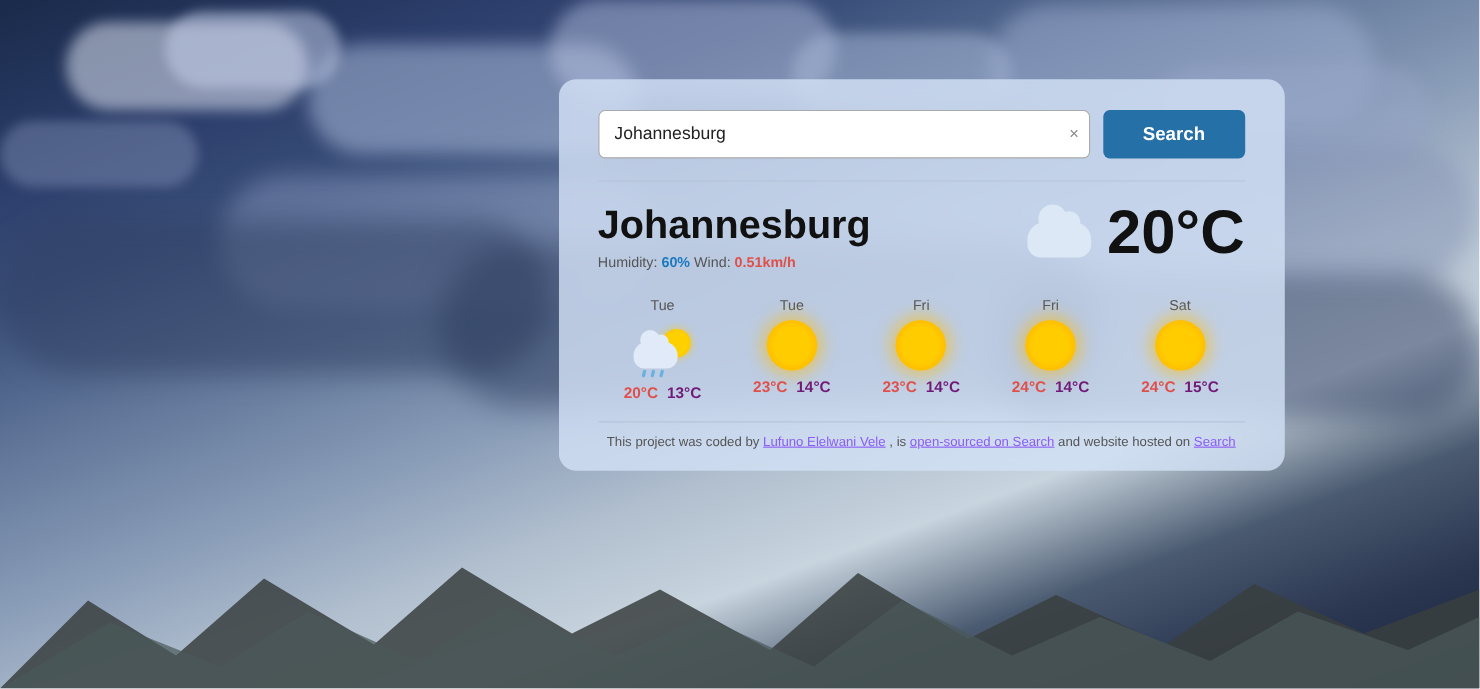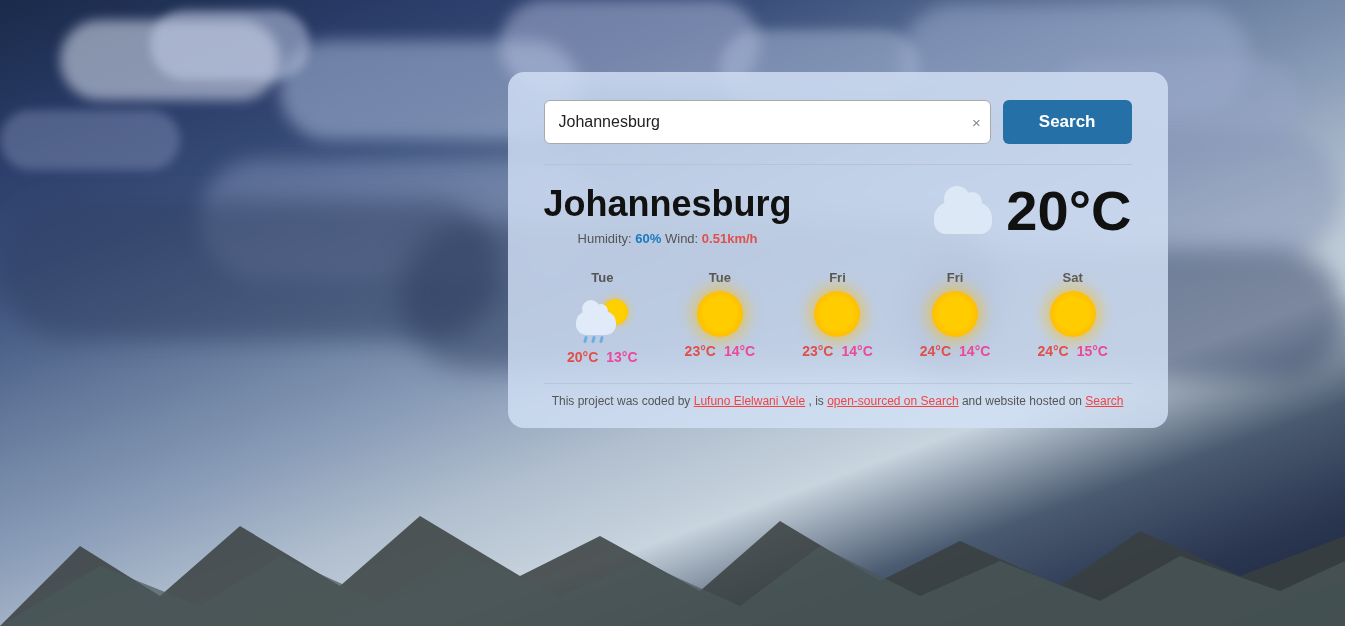--- a/index.html
+++ b/index.html
@@ -130,21 +130,20 @@
 
     .weather-desc {
       font-size: 13px;
       color: #555;
       margin-bottom: 2px;
     }
 
     .humidity-wind {
       font-size: 13px;
       color: #555;
-      text-align: center;
     }
 
     .humidity-val {
       color: #1a7abf;
       font-weight: bold;
     }
 
     .wind-val {
       color: #e0504a;
       font-weight: bold;
@@ -174,53 +173,53 @@
       display: flex;
       flex-direction: column;
       align-items: center;
       gap: 6px;
       min-width: 100px;
     }
 
     .day-label {
       font-size: 13px;
       color: #555;
-      font-weight: 700;
+      font-weight: 400;
     }
 
     .temps {
       display: flex;
       gap: 8px;
       font-size: 14px;
       font-weight: 600;
     }
 
     .temp-high {
       color: #e0504a;
       font-weight: bold;
     }
 
     .temp-low {
-      color: #ec4899;
+      color: #701a75;
     }
 
     .footer-divider {
       border: none;
       border-top: 1px solid rgba(180,190,210,0.7);
       margin: 4px 0 10px 0;
     }
 
     .footer-text {
       font-size: 12px;
       color: #555;
       text-align: center;
     }
 
     .footer-link {
-      color: #ef4444;
+      color: #8b5cf6;
       text-decoration: underline;
       cursor: pointer;
     }
 
     
     .current-cloud-icon {
       position: relative;
       width: 62px;
       height: 46px;
       display: inline-block;

